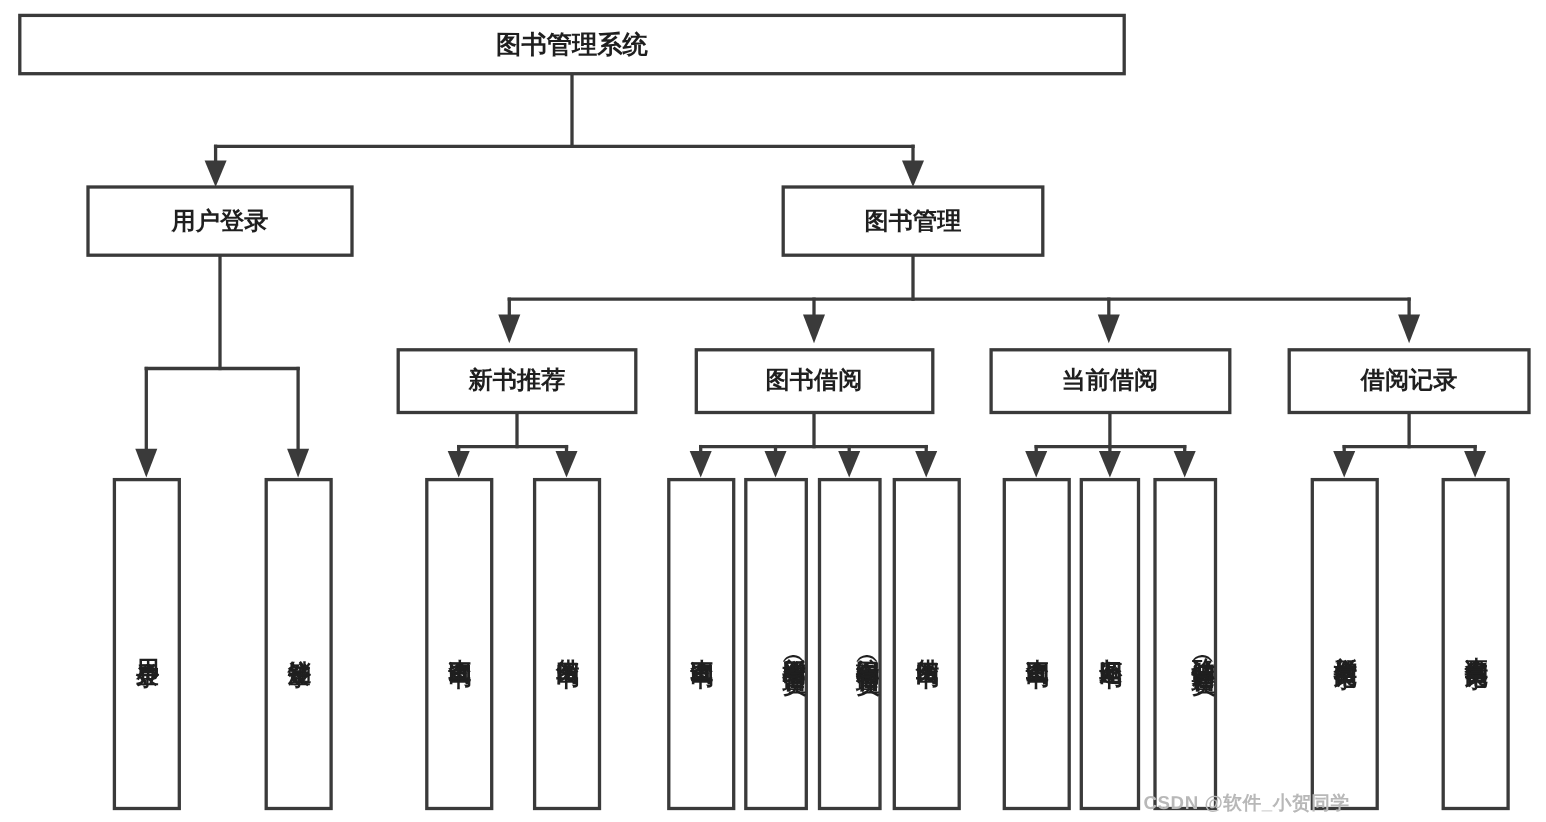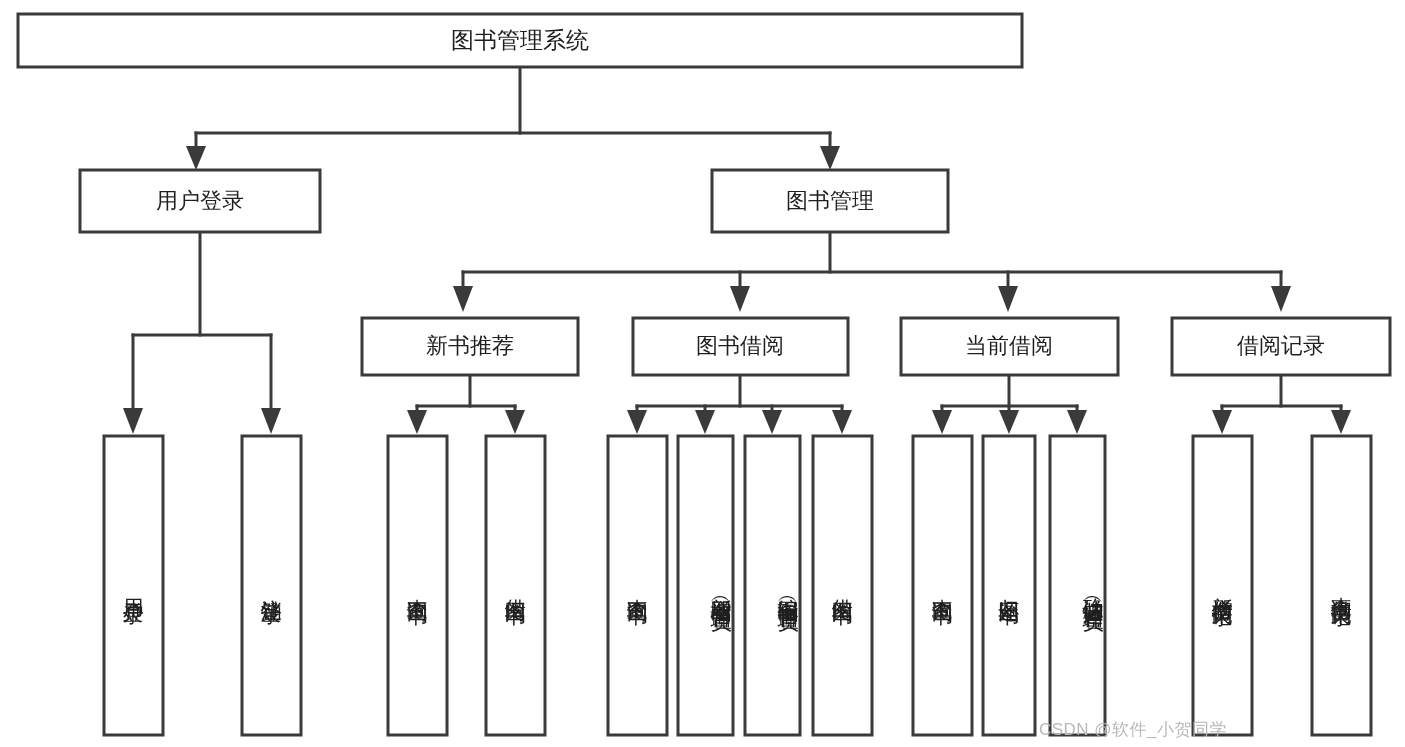--- a/index.html
+++ b/index.html
@@ -11,20 +11,21 @@
     width: 1405px;
     height: 747px;
     font-family: "Liberation Sans", "DejaVu Sans", sans-serif;
     overflow: hidden;
     position: relative;
   }
   #diagram-root {
     position: relative;
     width: 1235px;
     height: 747px;
+    font-weight: bold;
   }
   svg.diagram-canvas {
     position: absolute;
     left: 0;
     top: 0;
     width: 1405px;
     height: 747px;
   }
   .node-box {
     fill: #ffffff;

